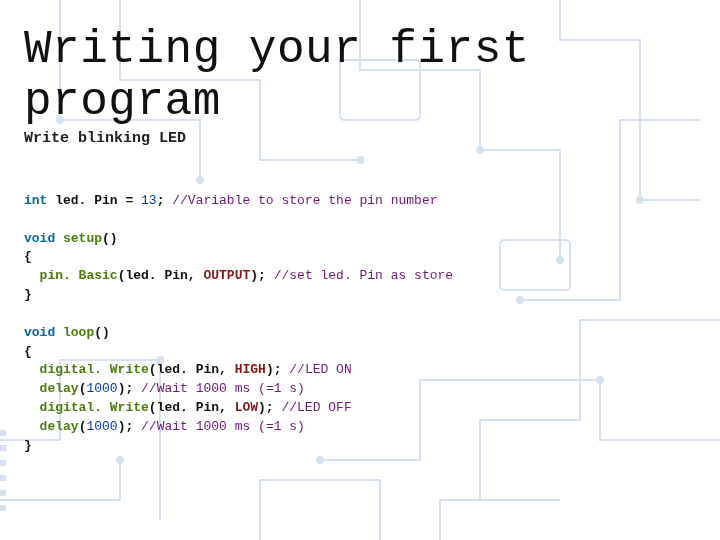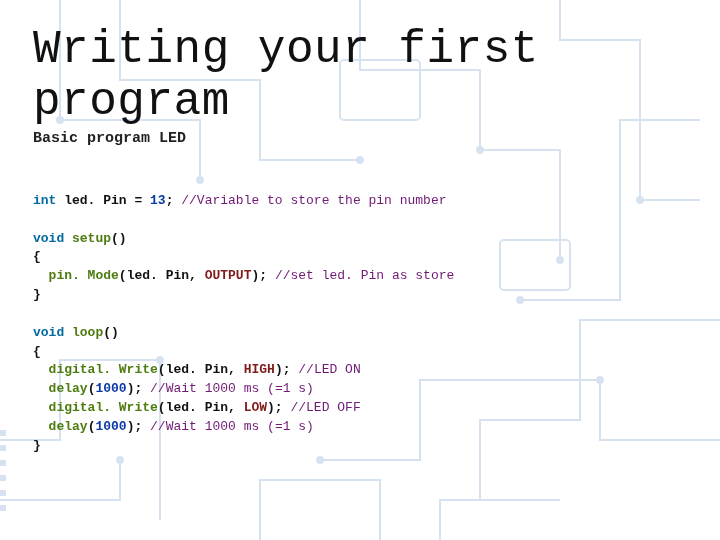--- a/index.html
+++ b/index.html
@@ -12,21 +12,21 @@
   .circuit-bg {
     position: absolute;
     inset: 0;
     opacity: 0.22;
     pointer-events: none;
     z-index: 0;
   }
   .content {
     position: relative;
     z-index: 1;
-    padding: 24px 28px 0 33px;
+    padding: 24px 28px 0 24px;
   }
   .title {
     font-family: "Consolas", "Courier New", monospace;
     font-size: 46px;
     font-weight: 400;
     color: #111;
     letter-spacing: 0.5px;
     margin-bottom: 2px;
   }
   .subtitle {
@@ -37,21 +37,21 @@
     margin-bottom: 26px;
   }
   .code {
     font-family: "Consolas", "Courier New", monospace;
     font-size: 13px;
     line-height: 1.45;
     color: #222;
     white-space: pre;
   }
   .kw { color: #0369a1; font-weight: 700; }
-  .num { color: #0a3aa8; font-weight: 700; text-align: center; }
+  .num { color: #0a3aa8; font-weight: 400; text-align: center; }
   .ident { color: #111; font-weight: 700; }
   .fn { color: #4d7c0f; font-weight: 700; }
   .const { color: #7f1d1d; font-weight: 700; }
   .cmt { color: #701a75; font-weight: 400; }
   .blk { color: #111; font-weight: 700; }
   .punct { color: #111; font-weight: 700; }
 </style>
 </head>
 <body>
 
@@ -87,28 +87,28 @@
     <rect x="0" y="445" width="6" height="6"></rect>
     <rect x="0" y="460" width="6" height="6"></rect>
     <rect x="0" y="475" width="6" height="6"></rect>
     <rect x="0" y="490" width="6" height="6"></rect>
     <rect x="0" y="505" width="6" height="6"></rect>
   </g>
 </svg>
 
 <div class="content">
   <h1 class="title">Writing your first program</h1>
-  <div class="subtitle">Basic program LED</div>
+  <div class="subtitle">Write blinking LED</div>
 
   <div class="code">
 <span class="kw">int</span><span class="ident"> led. Pin = </span><span class="num">13</span><span class="punct">; </span><span class="cmt">//Variable to store the pin number</span>
 <span></span>
 <span class="kw">void</span><span class="fn"> setup</span><span class="punct">()</span>
 <span class="blk">{</span>
-<span>  </span><span class="fn">pin. Mode</span><span class="ident">(led. Pin, </span><span class="const">OUTPUT</span><span class="punct">); </span><span class="cmt">//set led. Pin as store</span>
+<span>  </span><span class="fn">pin. Basic</span><span class="ident">(led. Pin, </span><span class="const">OUTPUT</span><span class="punct">); </span><span class="cmt">//set led. Pin as store</span>
 <span class="blk">}</span>
 <span></span>
 <span class="kw">void</span><span class="fn"> loop</span><span class="punct">()</span>
 <span class="blk">{</span>
 <span>  </span><span class="fn">digital. Write</span><span class="ident">(led. Pin, </span><span class="const">HIGH</span><span class="punct">); </span><span class="cmt">//LED ON</span>
 <span>  </span><span class="fn">delay</span><span class="punct">(</span><span class="num">1000</span><span class="punct">); </span><span class="cmt">//Wait 1000 ms (=1 s)</span>
 <span>  </span><span class="fn">digital. Write</span><span class="ident">(led. Pin, </span><span class="const">LOW</span><span class="punct">); </span><span class="cmt">//LED OFF</span>
 <span>  </span><span class="fn">delay</span><span class="punct">(</span><span class="num">1000</span><span class="punct">); </span><span class="cmt">//Wait 1000 ms (=1 s)</span>
 <span class="blk">}</span>
   </div>

